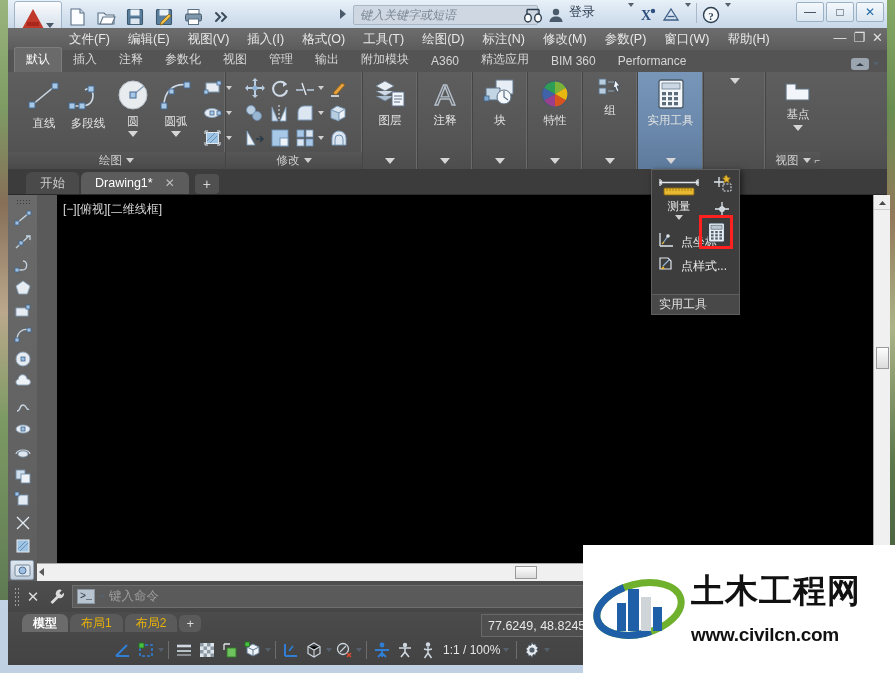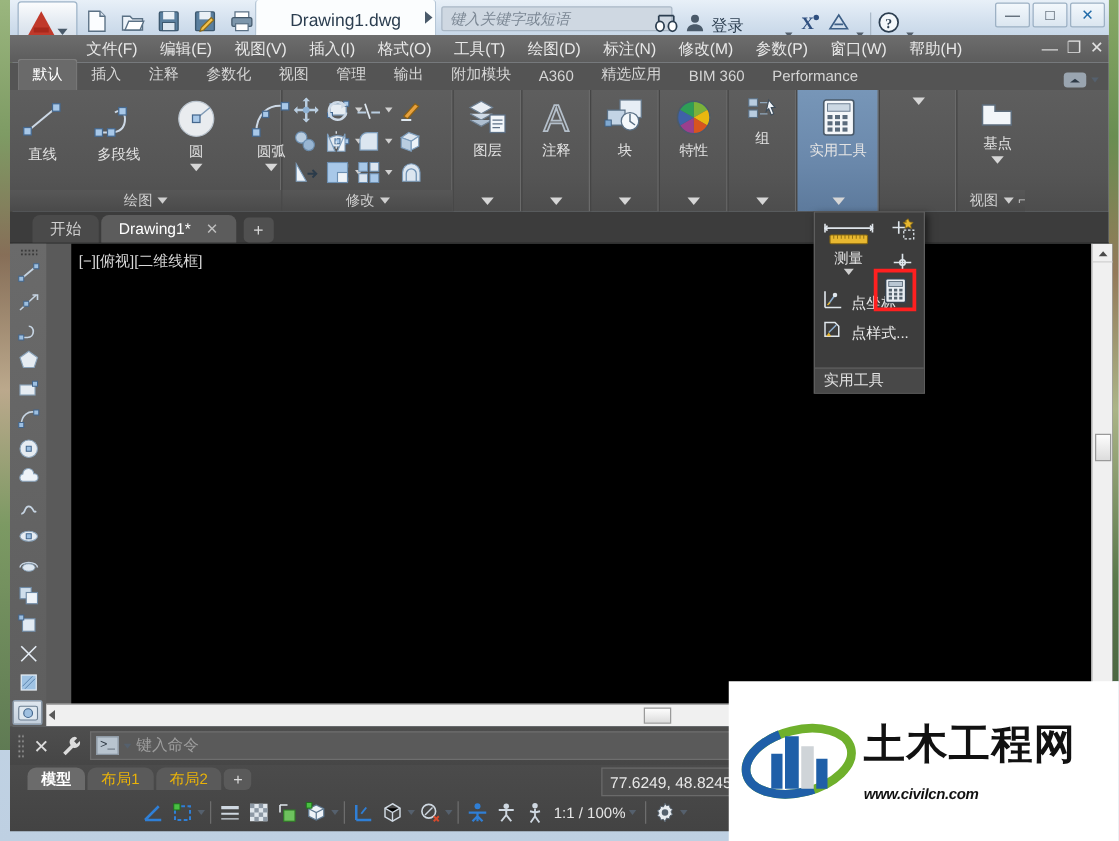--- a/index.html
+++ b/index.html
@@ -66,21 +66,21 @@
   .search-box {
     position:absolute; left:345px; top:5px; width:185px; height:20px;
     background:#cfd8e2; border:1px solid #a9b7c5; border-radius:2px;
     display:flex; align-items:center; padding-left:6px;
     font-size:12px; color:#7b8794; font-style:italic;
   }
   .search-arrow{
     position:absolute; left:332px; top:9px; width:0;height:0;
     border-top:5px solid transparent;border-bottom:5px solid transparent;border-left:6px solid #4a5a6a;
   }
-  .tb-right { position:absolute; left:515px; top:3px; height:27px; display:flex; align-items:flex-end; gap:5px; }
+  .tb-right { position:absolute; left:515px; top:3px; height:27px; display:flex; align-items:flex-start; gap:5px; }
   .tb-ico { display:flex; align-items:center; justify-content:center; height:24px; }
   .signin { font-size:13px; color:#2c3e50; }
   .mini-caret { width:0;height:0;border-left:3.5px solid transparent;border-right:3.5px solid transparent;border-top:4px solid #55606d; }
   .vsep { width:1px;height:20px;background:#aab9c8; }
 
   .wbtns { position:absolute; right:3px; top:2px; display:flex; gap:2px; }
   .wbtn {
     width:28px;height:20px; border:1px solid #9db1c4; border-radius:2px;
     background:linear-gradient(180deg,#f3f8fc,#dbe6f0);
     display:flex;align-items:center;justify-content:center;
@@ -120,21 +120,21 @@
   }
 
   
   .ribbon {
     position:absolute; left:8px; top:72px; width:879px; height:97px;
     background: linear-gradient(180deg,#5e5e5e 0%, #555555 70%, #4d4d4d 100%);
     display:flex; align-items:stretch;
   }
   .panel { position:relative; display:flex; flex-direction:column; border-right:1px solid #454545;
            box-shadow: inset -1px 0 0 #6a6a6a; }
-  .panel-body { flex:1; display:flex; align-items:flex-start; padding:4px 5px 0 7px; gap:20px; }
+  .panel-body { flex:1; display:flex; align-items:flex-start; padding:4px 5px 0 17px; gap:3px; }
   .panel-title {
     height:17px; font-size:11.5px; color:#cfcfcf;
     display:flex; align-items:center; justify-content:center; gap:4px;
     background: linear-gradient(180deg,#575757,#4a4a4a);
   }
   .pt-caret{ width:0;height:0;border-left:4px solid transparent;border-right:4px solid transparent;border-top:5px solid #cfcfcf; }
 
   .big-btn { width:48px; display:flex; flex-direction:column; align-items:center; gap:2px; padding-top:2px; }
   .big-btn .lbl { font-size:11.5px; color:#e3e3e3; white-space:nowrap; }
   .sml-col { display:flex; flex-direction:column; gap:1px; }
@@ -276,21 +276,21 @@
   
   .watermark {
     position:absolute; left:583px; top:545px; width:312px; height:128px;
     background:#ffffff; z-index:60;
     display:flex; align-items:center; justify-content:flex-start; padding-left:10px;
   }
   .wm-inner { display:flex; align-items:center; gap:6px; }
   .wm-text { display:flex; flex-direction:column; line-height:1; }
   .wm-cn { font-size:33px; font-weight:bold; color:#111; letter-spacing:1px;
            font-family:"DejaVu Sans","Liberation Sans",sans-serif; }
-  .wm-url { font-size:12px; font-weight:bold; font-style:italic; color:#111; letter-spacing:-0.3px; margin-top:18px;}
+  .wm-url { font-size:19px; font-weight:bold; color:#111; letter-spacing:-0.3px; margin-top:18px;}
 </style>
 </head>
 <body>
 
 <div id="app">
 
   <div class="aero-bg"></div>
   <div class="photo-edge"></div>
   <div class="photo-edge-r"></div>
 
@@ -335,21 +335,20 @@
             <rect x="4.5" y="11" width="10" height="5.5" fill="#ffffff" stroke="#5b7185" stroke-width="1"></rect>
           </svg>
       </div>
       <div class="qat-btn">
         <svg width="16" height="14" viewBox="0 0 16 14">
             <path d="M2 3l4 4-4 4M8 3l4 4-4 4" stroke="#3c4b59" stroke-width="2" fill="none" stroke-linecap="round"></path>
           </svg>
       </div>
     </div>
 
-    <div class="doc-tab">Drawing1.dwg</div>
 
     <span class="search-arrow"></span>
     <div class="search-box">
       <span>键入关键字或短语</span>
     </div>
 
     <div class="tb-right">
       <span class="tb-ico">
         <svg width="20" height="16" viewBox="0 0 20 16">
             <ellipse cx="5" cy="11" rx="3.3" ry="4" fill="#fff" stroke="#2c3e50" stroke-width="1.4"></ellipse>

